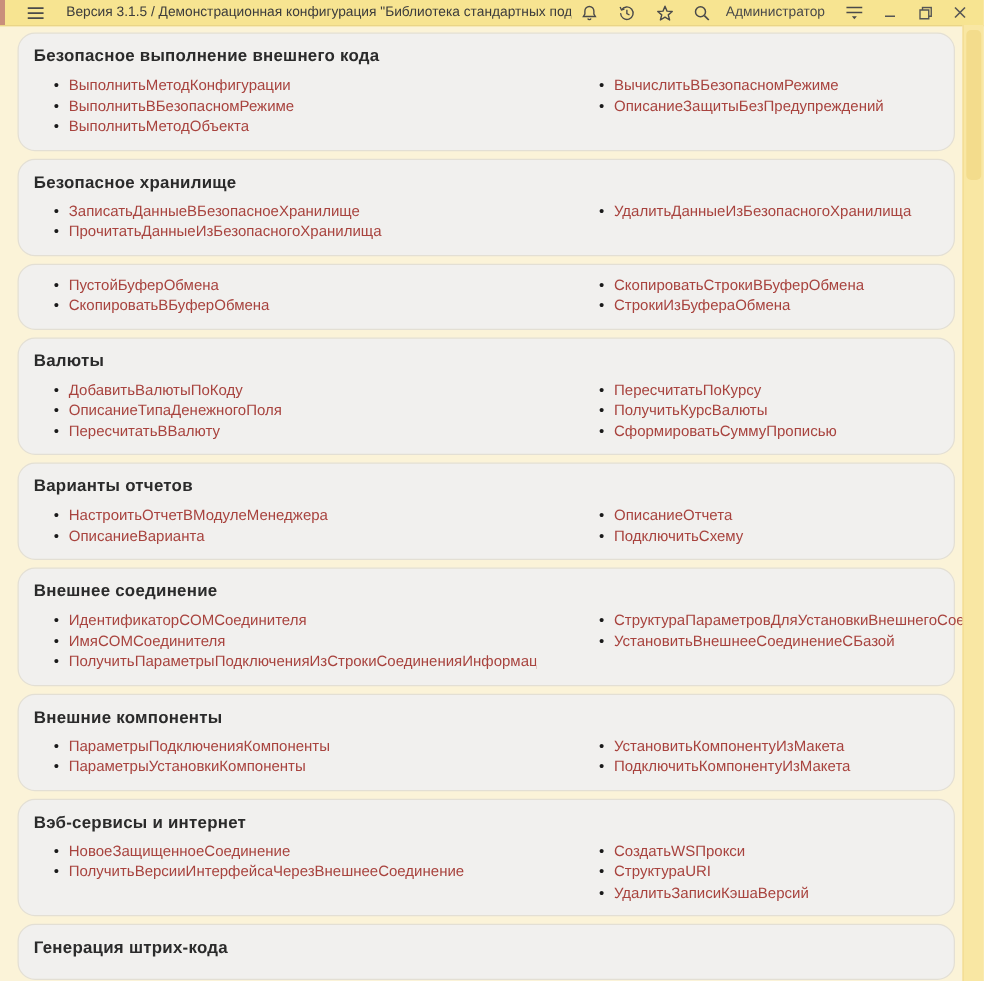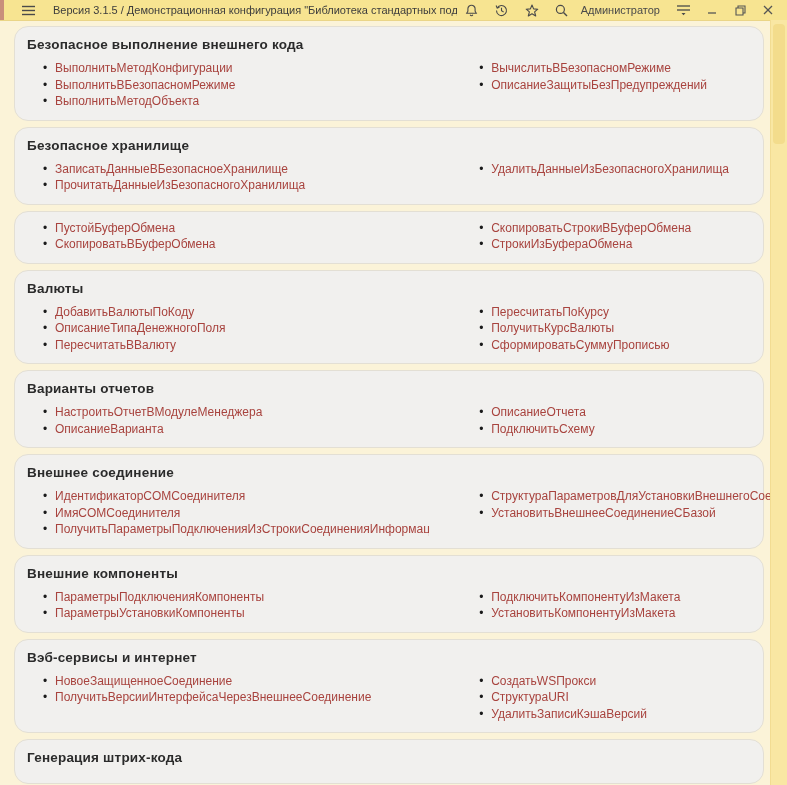--- a/index.html
+++ b/index.html
@@ -259,22 +259,22 @@
       </div>
     </section>
     <section class="section">
       <div class="section-title">Внешние компоненты</div>
       <div class="cols">
         <ul class="linklist">
           <li><a class="cmd-link" href="#">ПараметрыПодключенияКомпоненты</a></li>
           <li><a class="cmd-link" href="#">ПараметрыУстановкиКомпоненты</a></li>
         </ul>
         <ul class="linklist">
+          <li><a class="cmd-link" href="#">УстановитьКомпонентуИзМакета</a></li>
           <li><a class="cmd-link" href="#">ПодключитьКомпонентуИзМакета</a></li>
-          <li><a class="cmd-link" href="#">УстановитьКомпонентуИзМакета</a></li>
         </ul>
       </div>
     </section>
     <section class="section">
       <div class="section-title">Вэб-сервисы и интернет</div>
       <div class="cols">
         <ul class="linklist">
           <li><a class="cmd-link" href="#">НовоеЗащищенноеСоединение</a></li>
           <li><a class="cmd-link" href="#">ПолучитьВерсииИнтерфейсаЧерезВнешнееСоединение</a></li>
         </ul>

